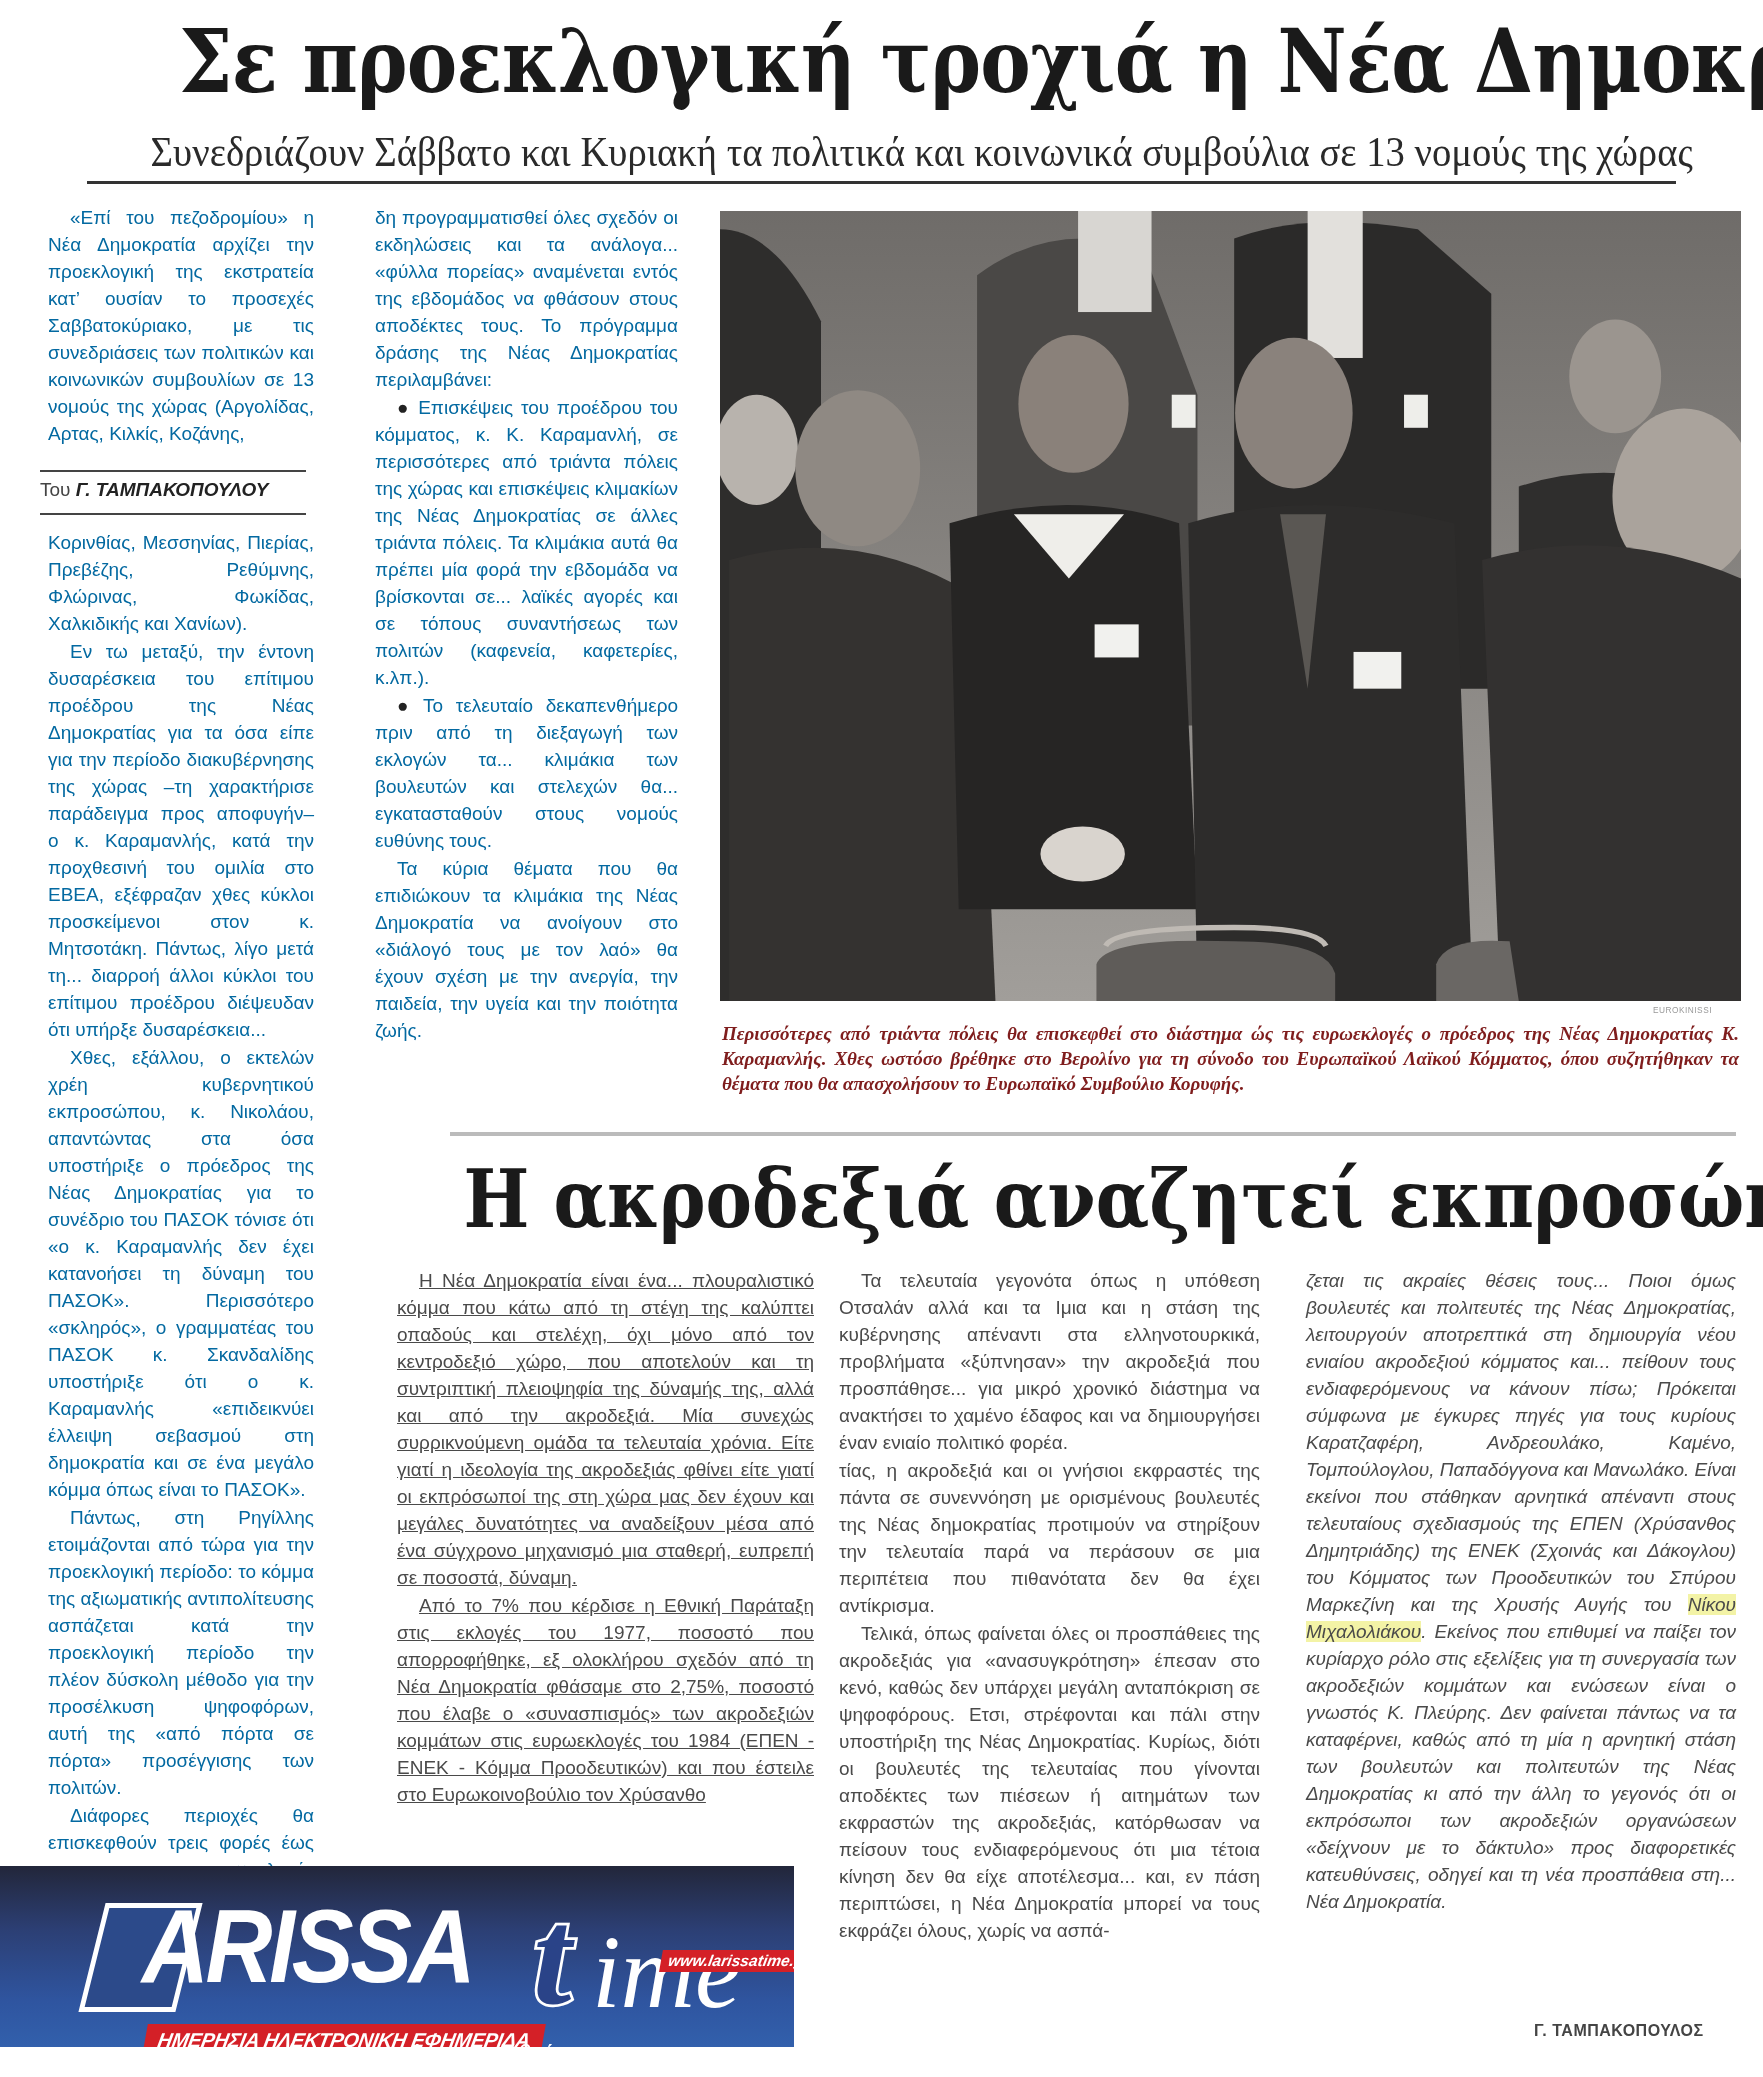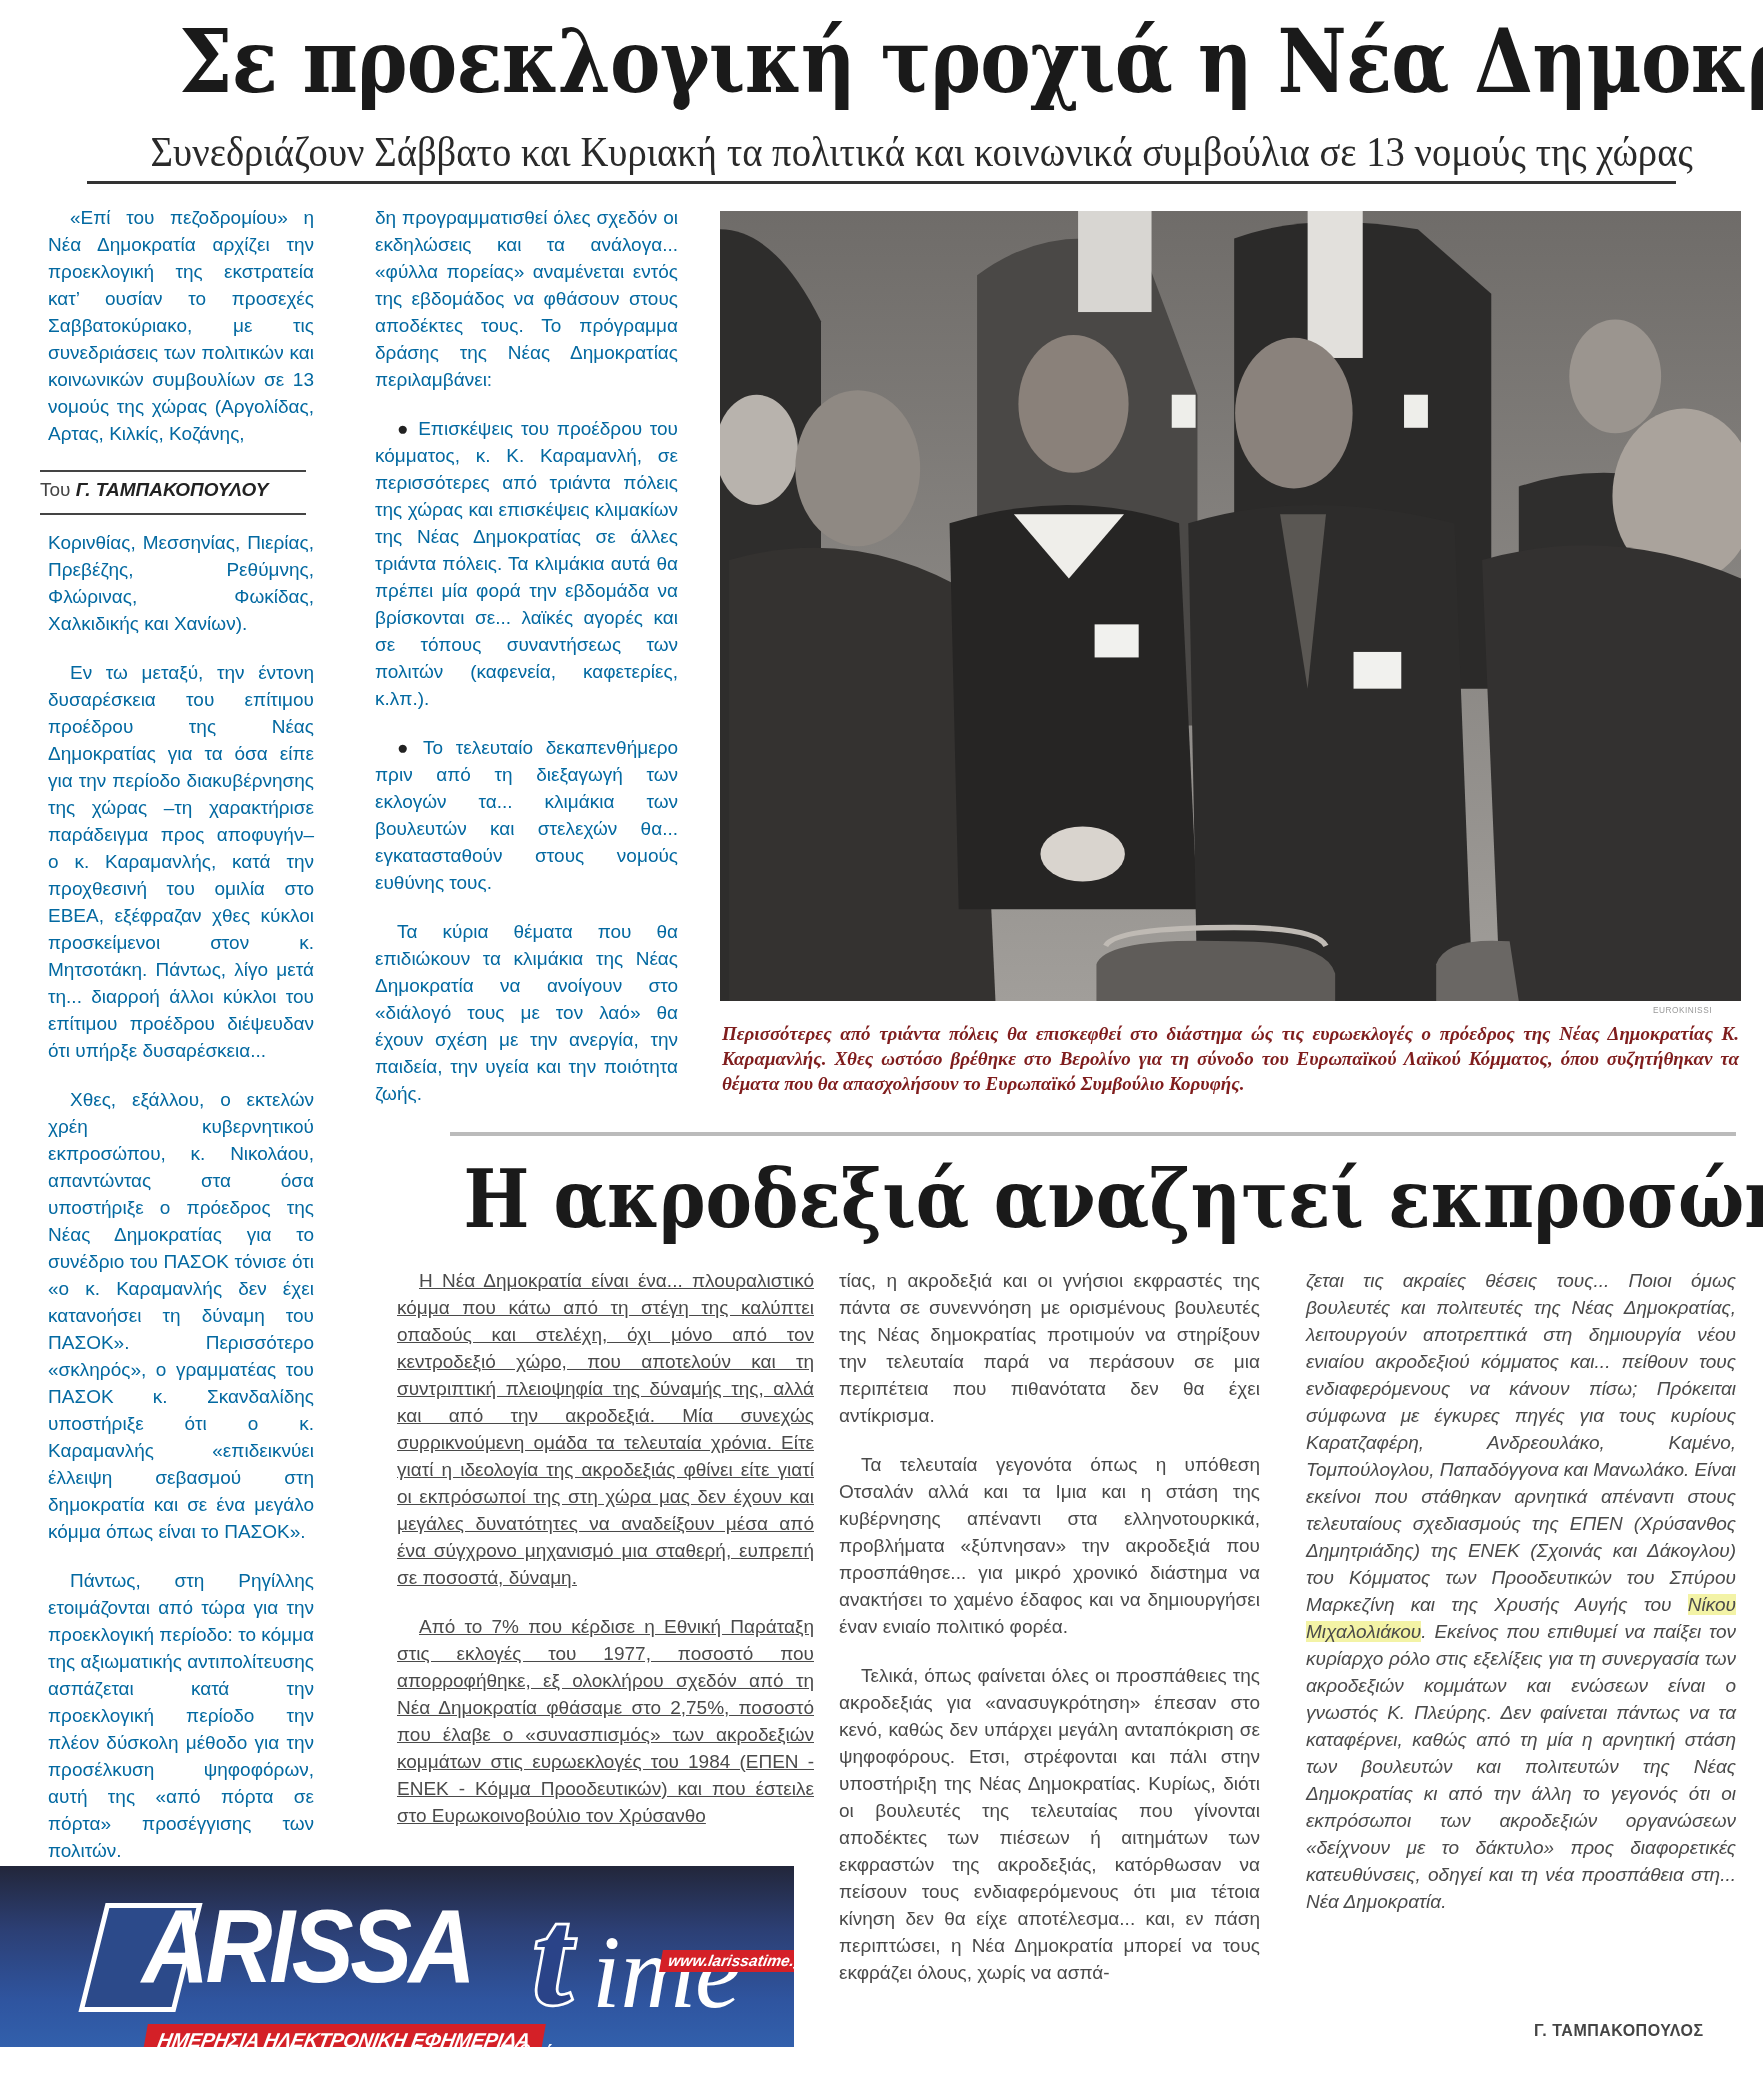--- a/index.html
+++ b/index.html
@@ -8,21 +8,21 @@
   .headline1 { position:absolute; left:64px; top:7.3px; width:1644px; text-align:center;
     font-family:"DejaVu Serif", serif; font-weight:bold; font-size:88px; line-height:108px;
     color:#1a1a1a; transform:scaleX(0.86); transform-origin:center top; letter-spacing:-0.9px; white-space:nowrap; }
   .subhead1 { position:absolute; left:87px; top:127px; width:1589px; text-align:center;
     font-family:"Liberation Serif", serif; font-size:42px; line-height:50px; color:#2a2a2a;
     transform:scaleX(0.92); transform-origin:center top; white-space:nowrap; }
   .rule-top { position:absolute; left:87px; top:181px; width:1589px; height:2.8px; background:#333; }
 
   .col { position:absolute; font-size:19px; line-height:27px; color:#0369a1; text-align:justify; }
   .col p { margin:0; text-indent:22px; }
-  .col p + p { margin-top:22px; }
+  .col p + p { margin-top:1px; }
   .col p.bullet::before { content:"\25CF"; margin-right:7.3px; color:#222; }
 
   .byline-box { position:absolute; left:40px; top:470px; width:266px; height:46px; }
   .byline-box .r1 { position:absolute; left:0; top:0; width:100%; height:1.8px; background:#444; }
   .byline-box .r2 { position:absolute; left:0; top:43px; width:100%; height:1.8px; background:#444; }
   .byline-box .txt { position:absolute; left:0; top:9.2px; font-size:19px; color:#444; white-space:nowrap; }
   .byline-box .txt b { font-style:italic; color:#222; }
 
   .photo { position:absolute; left:720px; top:211px; width:1021px; height:790px; background:#8d8b88; overflow:hidden; }
   .photo svg { width:100%; height:100%; display:block; }
@@ -141,22 +141,22 @@
 
 <div class="rule-mid"></div>
 <div class="headline2">Η ακροδεξιά αναζητεί εκπροσώπηση</div>
 
 <div class="col col2" style="left:397px; top:1267px; width:417px;text-decoration:underline;">
   <p>Η Νέα Δημοκρατία είναι ένα... πλουραλιστικό κόμμα που κάτω από τη στέγη της καλύπτει οπαδούς και στελέχη, όχι μόνο από τον κεντροδεξιό χώρο, που αποτελούν και τη συντριπτική πλειοψηφία της δύναμής της, αλλά και από την ακροδεξιά. Μία συνεχώς συρρικνούμενη ομάδα τα τελευταία χρόνια. Είτε γιατί η ιδεολογία της ακροδεξιάς φθίνει είτε γιατί οι εκπρόσωποί της στη χώρα μας δεν έχουν και μεγάλες δυνατότητες να αναδείξουν μέσα από ένα σύγχρονο μηχανισμό μια σταθερή, ευπρεπή σε ποσοστά, δύναμη.</p>
   <p>Από το 7% που κέρδισε η Εθνική Παράταξη στις εκλογές του 1977, ποσοστό που απορροφήθηκε, εξ ολοκλήρου σχεδόν από τη Νέα Δημοκρατία φθάσαμε στο 2,75%, ποσοστό που έλαβε ο «συνασπισμός» των ακροδεξιών κομμάτων στις ευρωεκλογές του 1984 (ΕΠΕΝ - ΕΝΕΚ - Κόμμα Προοδευτικών) και που έστειλε στο Ευρωκοινοβούλιο τον Χρύσανθο</p>
 </div>
 
 <div class="col col2" style="left:839px; top:1267px; width:421px;">
+  <p>Τα τελευταία γεγονότα όπως η υπόθεση Οτσαλάν αλλά και τα Ιμια και η στάση της κυβέρνησης απέναντι στα ελληνοτουρκικά, προβλήματα «ξύπνησαν» την ακροδεξιά που προσπάθησε... για μικρό χρονικό διάστημα να ανακτήσει το χαμένο έδαφος και να δημιουργήσει έναν ενιαίο πολιτικό φορέα.</p>
   <p style="text-indent:0">τίας, η ακροδεξιά και οι γνήσιοι εκφραστές της πάντα σε συνεννόηση με ορισμένους βουλευτές της Νέας δημοκρατίας προτιμούν να στηρίξουν την τελευταία παρά να περάσουν σε μια περιπέτεια που πιθανότατα δεν θα έχει αντίκρισμα.</p>
-  <p>Τα τελευταία γεγονότα όπως η υπόθεση Οτσαλάν αλλά και τα Ιμια και η στάση της κυβέρνησης απέναντι στα ελληνοτουρκικά, προβλήματα «ξύπνησαν» την ακροδεξιά που προσπάθησε... για μικρό χρονικό διάστημα να ανακτήσει το χαμένο έδαφος και να δημιουργήσει έναν ενιαίο πολιτικό φορέα.</p>
   <p>Τελικά, όπως φαίνεται όλες οι προσπάθειες της ακροδεξιάς για «ανασυγκρότηση» έπεσαν στο κενό, καθώς δεν υπάρχει μεγάλη ανταπόκριση σε ψηφοφόρους. Ετσι, στρέφονται και πάλι στην υποστήριξη της Νέας Δημοκρατίας. Κυρίως, διότι οι βουλευτές της τελευταίας που γίνονται αποδέκτες των πιέσεων ή αιτημάτων των εκφραστών της ακροδεξιάς, κατόρθωσαν να πείσουν τους ενδιαφερόμενους ότι μια τέτοια κίνηση δεν θα είχε αποτέλεσμα... και, εν πάση περιπτώσει, η Νέα Δημοκρατία μπορεί να τους εκφράζει όλους, χωρίς να ασπά-</p>
 </div>
 
 <div class="col col2" style="left:1306px; top:1267px; width:430px;font-style:italic;">
   <p style="text-indent:0"><span>ζεται τις ακραίες θέσεις τους... Ποιοι όμως βουλευτές και πολιτευτές της Νέας Δημοκρατίας, λειτουργούν αποτρεπτικά στη δημιουργία νέου ενιαίου ακροδεξιού κόμματος και... πείθουν τους ενδιαφερόμενους να κάνουν πίσω; Πρόκειται σύμφωνα με έγκυρες πηγές για τους κυρίους Καρατζαφέρη, Ανδρεουλάκο, Καμένο, Τομπούλογλου, Παπαδόγγονα και Μανωλάκο. Είναι εκείνοι που στάθηκαν αρνητικά απέναντι στους τελευταίους σχεδιασμούς της ΕΠΕΝ (Χρύσανθος Δημητριάδης) της ΕΝΕΚ (Σχοινάς και Δάκογλου) του Κόμματος των Προοδευτικών του Σπύρου Μαρκεζίνη και της Χρυσής Αυγής του </span><span class="hl">Νίκου Μιχαλολιάκου</span><span>. Εκείνος που επιθυμεί να παίξει τον κυρίαρχο ρόλο στις εξελίξεις για τη συνεργασία των ακροδεξιών κομμάτων και ενώσεων είναι ο γνωστός Κ. Πλεύρης. Δεν φαίνεται πάντως να τα καταφέρνει, καθώς από τη μία η αρνητική στάση των βουλευτών και πολιτευτών της Νέας Δημοκρατίας κι από την άλλη το γεγονός ότι οι εκπρόσωποι των ακροδεξιών οργανώσεων «δείχνουν με το δάκτυλο» προς διαφορετικές κατευθύνσεις, οδηγεί και τη νέα προσπάθεια στη... Νέα Δημοκρατία.</span></p>
 </div>
 
 <div class="signature">Γ. ΤΑΜΠΑΚΟΠΟΥΛΟΣ</div>
 
 <div class="logo">

